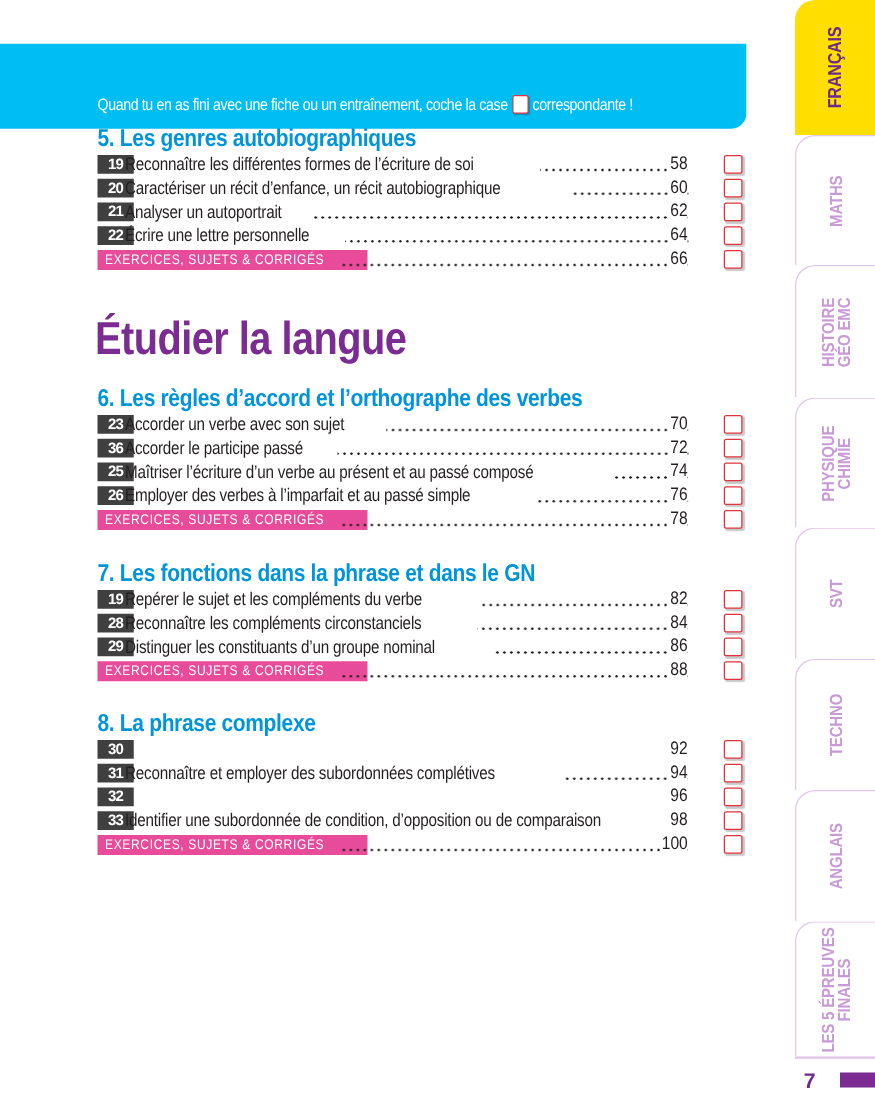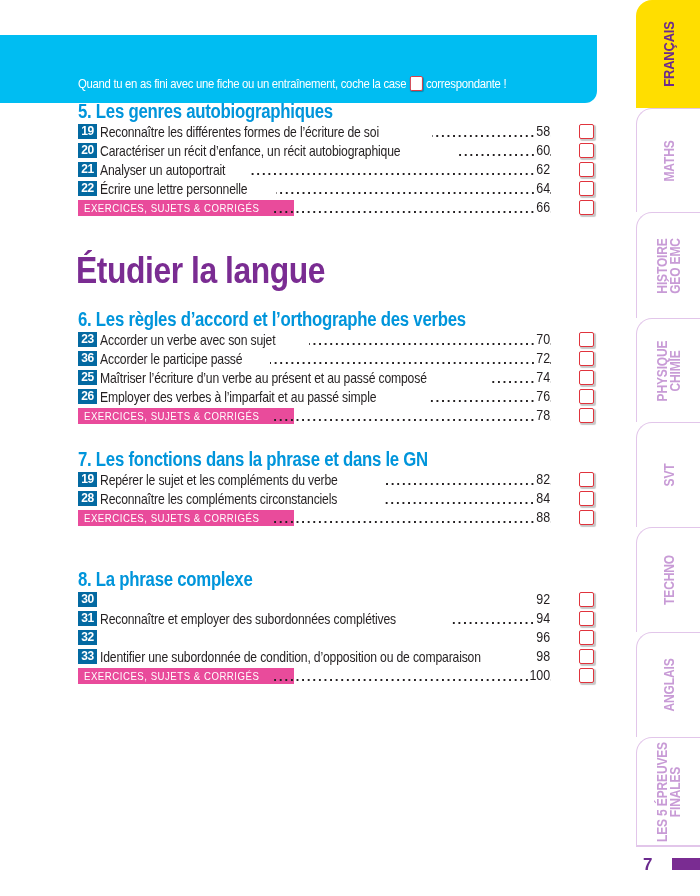--- a/index.html
+++ b/index.html
@@ -30,21 +30,21 @@
   }
 
   .section { position: absolute; left: 78px; width: 520px; }
   .section-title {
     font-size: 19.5px; font-weight: bold; color: #0095db; white-space: nowrap;
     transform: scaleX(0.86); transform-origin: left top; height: 22px; line-height: 22px;
     letter-spacing: -0.3px;
   }
   .row { position: relative; height: 19px; display: flex; align-items: center; }
   .num {
-    display: inline-block; width: 19px; height: 15px; background: #0369a1;
+    display: inline-block; width: 29px; height: 15px; background: #404040;
     color: #fff; font-weight: bold; font-size: 12px; line-height: 15px; text-align: center;
     letter-spacing: -0.5px; flex: none;
   }
   .label-wrap {
     position: absolute; left: 22px; right: 46px; top: 0; height: 19px;
     display: flex; align-items: center; overflow: hidden;
   }
   .label {
     font-size: 14.5px; white-space: nowrap; color: #231f20;
     transform: scaleX(0.84); transform-origin: left center; flex: none;
@@ -218,20 +218,29 @@
       <div class="row">
       <span class="num">28</span>
       <div class="label-wrap">
         <span class="label">Reconnaître les compléments circonstanciels</span>
         <span class="dots-fill" style="flex:1"></span>
       </div>
       <span class="page">84</span>
       <span class="check"></span>
     </div>
       <div class="row">
+      <span class="num">29</span>
+      <div class="label-wrap">
+        <span class="label">Distinguer les constituants d’un groupe nominal</span>
+        <span class="dots-fill" style="flex:1"></span>
+      </div>
+      <span class="page">86</span>
+      <span class="check"></span>
+    </div>
+      <div class="row">
       <span class="ex-label"><span class="ex-inner">EXERCICES, SUJETS &amp; CORRIGÉS</span></span>
       <div class="label-wrap" style="left:195px">
         <span class="dots-fill" style="flex:1"></span>
       </div>
       <span class="page">88</span>
       <span class="check"></span>
     </div>
     </div>
     <div class="section" style="top: 568px;">
       <div class="section-title">8. La phrase complexe</div>

